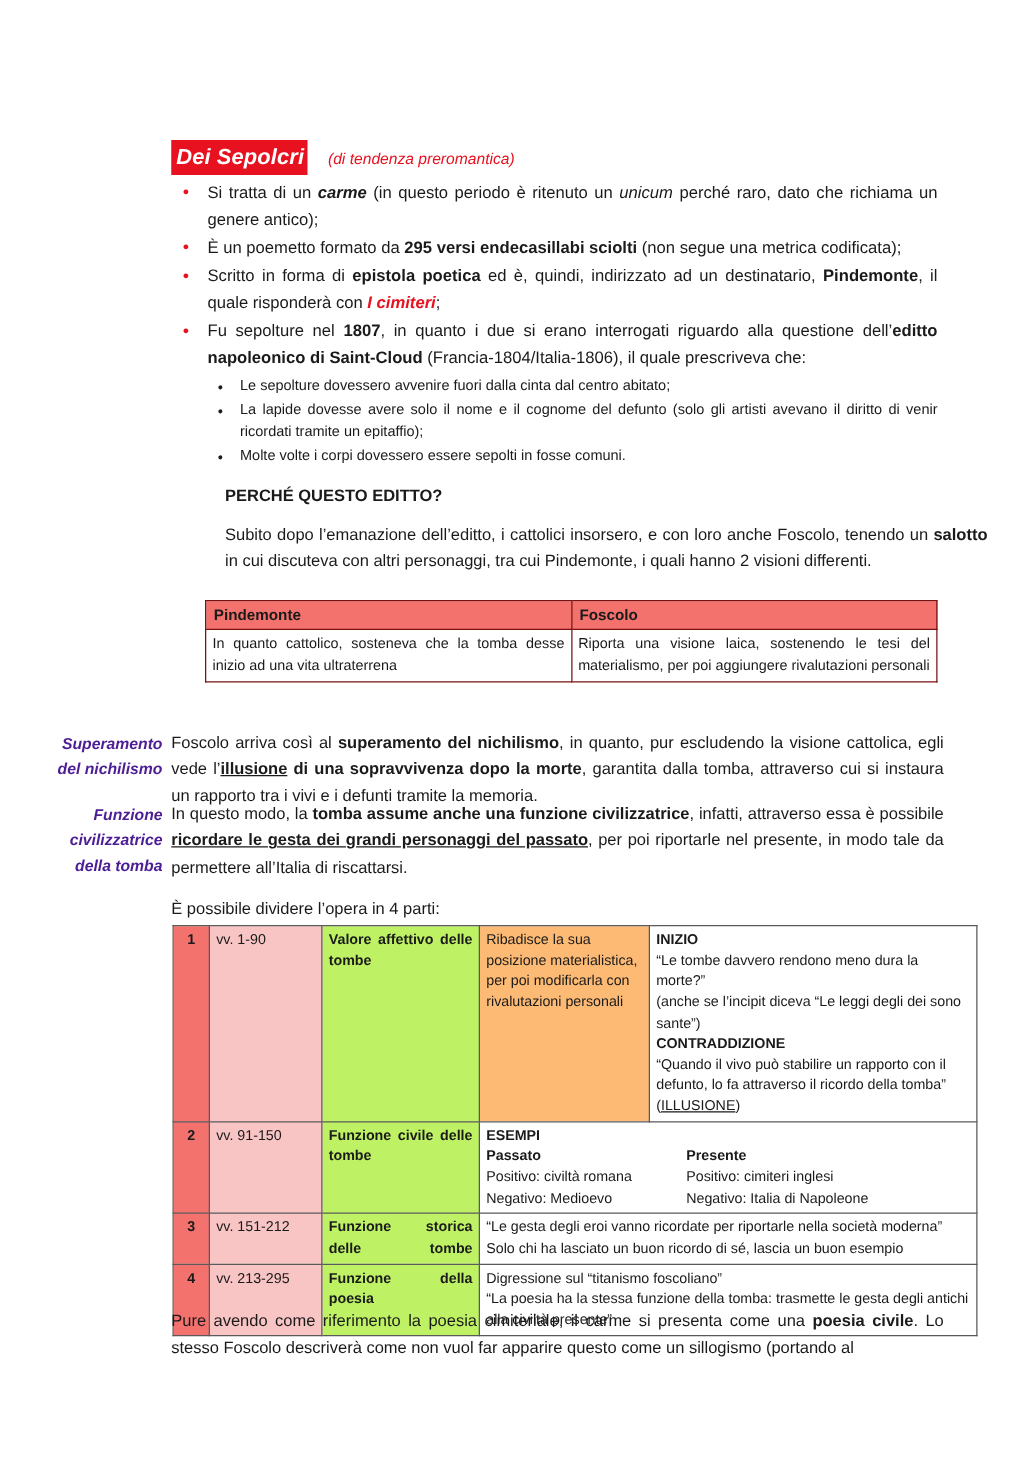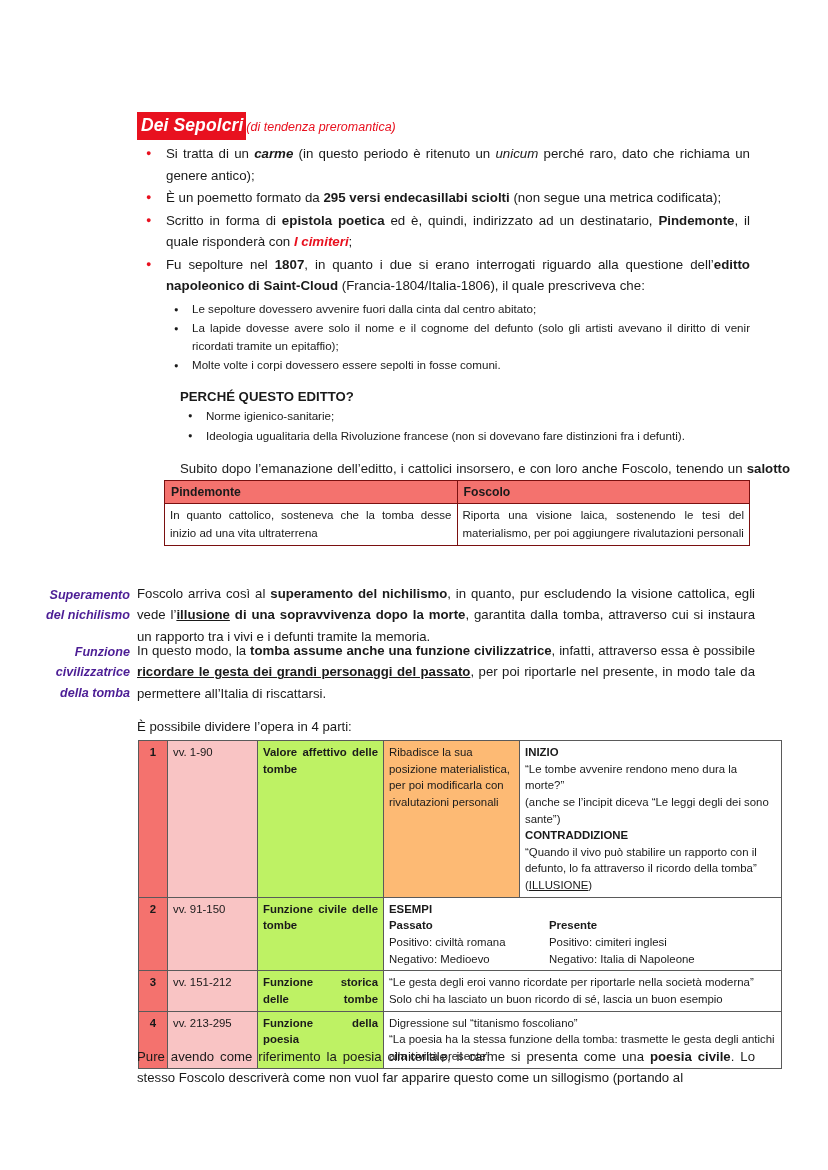--- a/index.html
+++ b/index.html
@@ -23,21 +23,21 @@
     padding: 0;
   }
 
   
   .title-row {
     position: absolute;
     left: 137px;
     top: 98px;
     display: flex;
     align-items: baseline;
-    gap: 0;
+    gap: 16px;
   }
   .title-chip {
     background: #e8111f;
     color: #ffffff;
     font-weight: bold;
     font-style: italic;
     font-size: 17.5px;
     line-height: 1.35;
     padding: 2px 3px 2px 4px;
     letter-spacing: 0.1px;
@@ -262,24 +262,20 @@
         <li><span><span>È un poemetto formato da </span><span style="font-weight: bold;">295 versi endecasillabi sciolti</span><span> (non segue una metrica codificata);</span></span></li>
         <li><span><span>Scritto in forma di </span><span style="font-weight: bold;">epistola poetica</span><span> ed è, quindi, indirizzato ad un destinatario, </span><span style="font-weight: bold;">Pindemonte</span><span>, il quale risponderà con </span><span style="font-weight: bold; font-style: italic; color: rgb(232, 17, 31);">I cimiteri</span><span>;</span></span></li>
         <li><span><span>Fu sepolture nel </span><span style="font-weight: bold;">1807</span><span>, in quanto i due si erano interrogati riguardo alla questione dell’</span><span style="font-weight: bold;">editto napoleonico di Saint-Cloud</span><span> (Francia-1804/Italia-1806), il quale prescriveva che:</span></span><ul class="subbullets">
             <li>Le sepolture dovessero avvenire fuori dalla cinta dal centro abitato;</li>
             <li>La lapide dovesse avere solo il nome e il cognome del defunto (solo gli artisti avevano il diritto di venir ricordati tramite un epitaffio);</li>
             <li>Molte volte i corpi dovessero essere sepolti in fosse comuni.</li>
           </ul></li>
       </ul>
 
     <div class="section-head">PERCHÉ QUESTO EDITTO?</div>
-    <ul class="reasons" id="reasons-list">
-        <li>Norme igienico-sanitarie;</li>
-        <li>Ideologia ugualitaria della Rivoluzione francese (non si dovevano fare distinzioni fra i defunti).</li>
-      </ul>
 
     <div class="para-indent" id="salotto-para"><span> Subito dopo l’emanazione dell’editto, i cattolici insorsero, e con loro anche Foscolo, tenendo un </span><span style="font-weight: bold;">salotto</span><span> in cui discuteva con altri personaggi, tra cui Pindemonte, i quali hanno 2 visioni differenti.</span></div>
   </div>
 
   <table class="cmp-table">
     <thead>
       <tr>
         <th>Pindemonte</th>
         <th>Foscolo</th>
       </tr>
@@ -309,21 +305,21 @@
 
   <table class="parts-table">
     <tbody>
       <tr>
         <td class="c-num" rowspan="1">1</td>
         <td class="c-vv">vv. 1-90</td>
         <td class="c-title">Valore affettivo delle tombe</td>
         <td class="c-body2">Ribadisce la sua posizione materialistica, per poi modificarla con rivalutazioni personali</td>
         <td class="c-extra" id="row1-extra">
             <div style="font-weight: bold;">INIZIO</div>
-            <div>“Le tombe avvenire rendono meno dura la morte?”</div>
+            <div>“Le tombe davvero rendono meno dura la morte?”</div>
             <div>(anche se l’incipit diceva “Le leggi degli dei sono sante”)</div>
             <div style="font-weight: bold;">CONTRADDIZIONE</div>
             <div>“Quando il vivo può stabilire un rapporto con il defunto, lo fa attraverso il ricordo della tomba” (<span style="text-decoration: underline;">ILLUSIONE</span>)</div>
           </td>
       </tr>
       <tr>
         <td class="c-num">2</td>
         <td class="c-vv">vv. 91-150</td>
         <td class="c-title">Funzione civile delle tombe</td>
         <td class="c-body" colspan="2" id="row2-extra">

